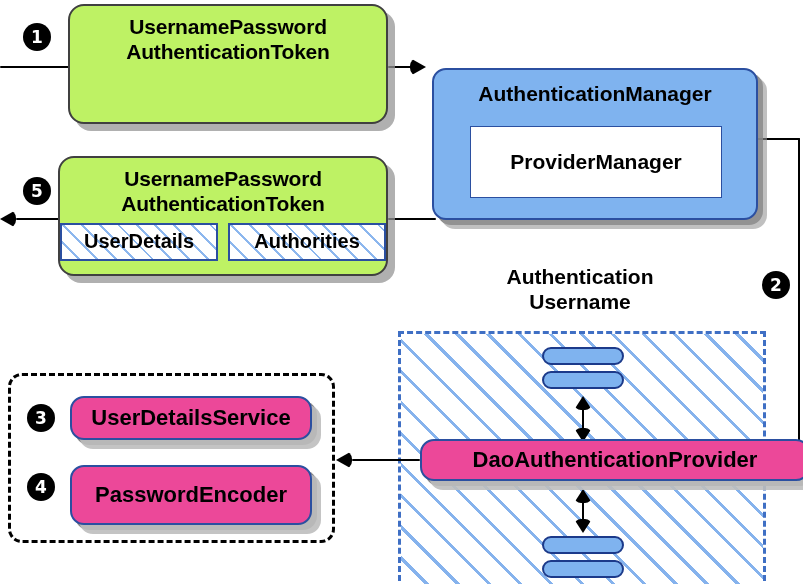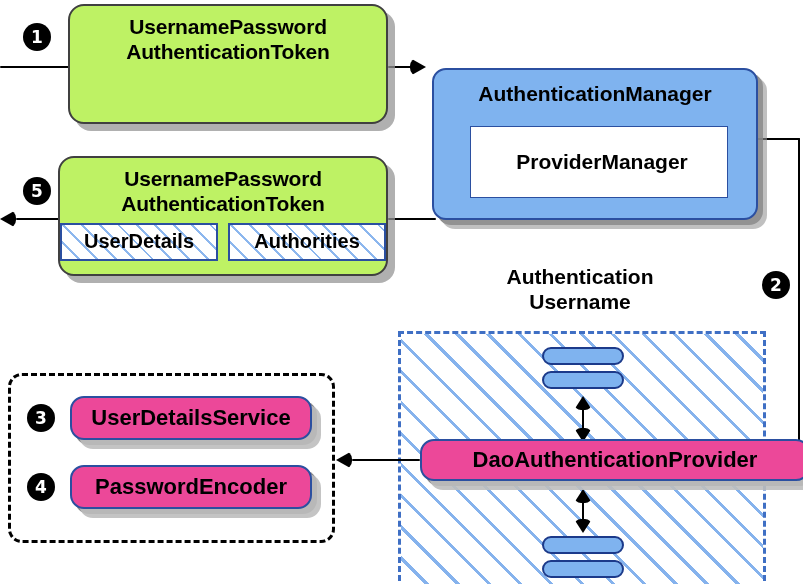--- a/index.html
+++ b/index.html
@@ -222,21 +222,21 @@
     </div>
     <div class="token-slots">
     </div>
   </div>
 
   <div class="abs hline" style="left:388px; top:66px; width:36px;"></div>
   <div class="abs arrow-right" style="left:410px; top:58px;"></div>
 
   <div class="abs square-card" style="left:432px; top:68px; width:326px; height:152px;">
     <div class="square-title">AuthenticationManager</div>
-    <div class="inner-hatch-box" style="position:absolute; left:36px; top:56px; width:250px; height:70px;padding-left:6px;">
+    <div class="inner-hatch-box" style="position:absolute; left:36px; top:56px; width:250px; height:70px;">
       <span>ProviderManager</span>
     </div>
   </div>
 
   <div class="abs hline" style="left:756px; top:138px; width:44px;"></div>
   <div class="abs vline" style="left:798px; top:138px; height:322px;"></div>
   <div class="abs hline" style="left:778px; top:459px; width:22px;"></div>
   <div class="abs arrow-left" style="left:762px; top:451px;"></div>
 
   <div class="abs badge" style="left:763px; top:272px;">2</div>
@@ -294,17 +294,17 @@
   <div class="abs dashed-black" style="left:8px; top:373px; width:327px; height:170px;"></div>
 
   <div class="abs badge" style="left:28px; top:405px;">3</div>
 
   <div class="abs bar-card" style="left:70px; top:396px; width:242px; height:44px;">
     <span>UserDetailsService</span>
   </div>
 
   <div class="abs badge" style="left:28px; top:474px;">4</div>
 
-  <div class="abs bar-card" style="left:70px; top:465px; width:242px; height:44px;">
+  <div class="abs bar-card" style="left:70px; top:465px; width:242px; height:60px;">
     <span>PasswordEncoder</span>
   </div>
 
 </div>
 
 </body></html>

